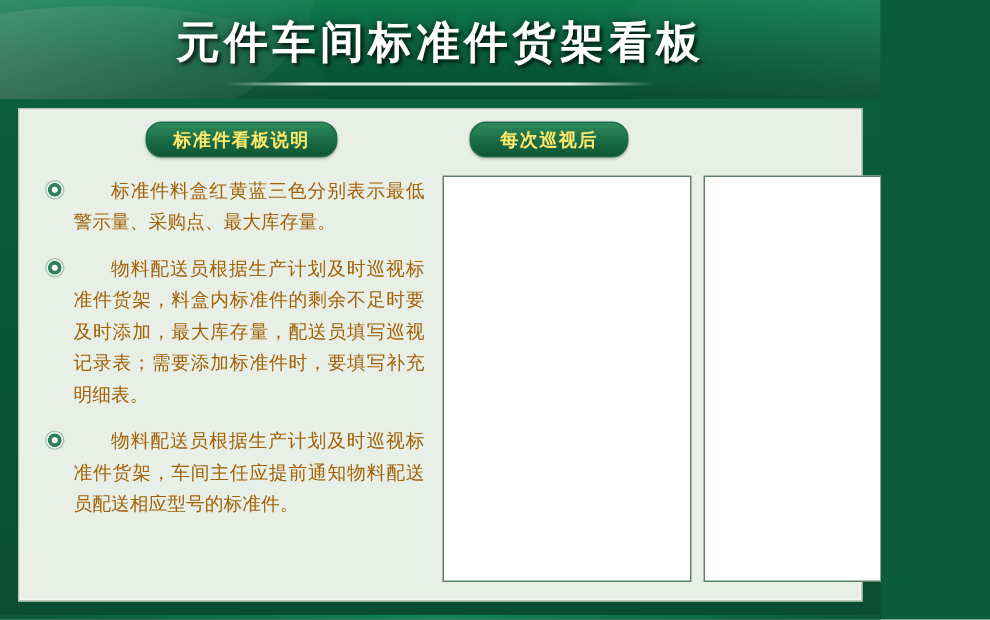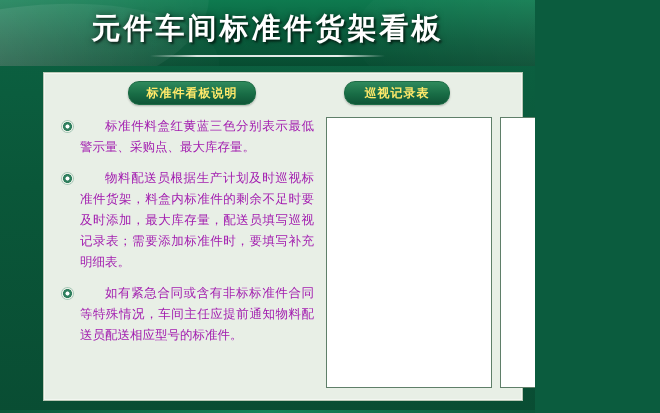--- a/index.html
+++ b/index.html
@@ -8,21 +8,21 @@
   }
   body {
     width: 660px;
     height: 413px;
     overflow: hidden;
     font-family: "Liberation Sans", sans-serif;
     background: #0b5c3e;
   }
   .board {
     position: relative;
-    width: 535px;
+    width: 587px;
     height: 413px;
     box-sizing: border-box;
     background: linear-gradient(180deg, #0c6343 0%, #0a5739 45%, #094d33 100%);
     overflow: hidden;
   }
   
   .header {
     position: relative;
     height: 66px;
     background: linear-gradient(180deg, #0e7a4f 0%, #0a5c3c 60%, #074c31 100%);
@@ -81,21 +81,20 @@
 
   .panel {
     position: absolute;
     left: 12px;
     top: 72px;
     right: 12px;
     bottom: 12px;
     background: #e8efe6;
     border: 1px solid #b9c8b6;
     box-shadow: inset 0 0 0 1px #f3f7f1;
-    margin-left: 31px;
   }
 
   .badges {
     position: absolute;
     left: 0;
     right: 0;
     top: 8px;
     height: 26px;
   }
   .badge {
@@ -135,24 +134,24 @@
     flex: 0 0 auto;
     width: 11px;
     height: 11px;
     margin-top: 4px;
     margin-right: 7px;
     border-radius: 50%;
     background: radial-gradient(circle at 50% 50%, #ffffff 0 22%, #2f7f5e 30% 55%, #e8efe6 60% 72%, #2f7f5e 78% 100%);
     box-shadow: 0 0 0 1px rgba(47,127,94,0.35);
   }
   .bullet-text {
-    font-family: Liberation Mono, monospace;
+    font-family: Liberation Serif, serif;
     font-size: 12.5px;
     line-height: 21px;
-    color: #a21caf;
+    color: #a16207;
     text-indent: 25px;
     text-align: justify;
   }
 
   .form-box {
     position: absolute;
     top: 44px;
     bottom: 12px;
     background: #ffffff;
     border: 1px solid #5f7f69;
@@ -177,38 +176,38 @@
     <div class="swoosh2"></div>
     <div class="swoosh3"></div>
     <div class="title">元件车间标准件货架看板</div>
     <div class="title-underline"></div>
   </div>
 
   <div class="panel">
 
     <div class="badges">
       <div class="badge b1">标准件看板说明</div>
-      <div class="badge b2">巡视记录表</div>
+      <div class="badge b2">每次巡视后</div>
     </div>
 
     <div class="content-text">
 
       <div class="bullet-row">
         <span class="bullet-icon"></span>
         <span class="bullet-text">标准件料盒红黄蓝三色分别表示最低警示量、采购点、最大库存量。</span>
       </div>
 
       <div class="bullet-row">
         <span class="bullet-icon"></span>
         <span class="bullet-text">物料配送员根据生产计划及时巡视标准件货架，料盒内标准件的剩余不足时要及时添加，最大库存量，配送员填写巡视记录表；需要添加标准件时，要填写补充明细表。</span>
       </div>
 
       <div class="bullet-row">
         <span class="bullet-icon"></span>
-        <span class="bullet-text">如有紧急合同或含有非标标准件合同等特殊情况，车间主任应提前通知物料配送员配送相应型号的标准件。</span>
+        <span class="bullet-text">物料配送员根据生产计划及时巡视标准件货架，车间主任应提前通知物料配送员配送相应型号的标准件。</span>
       </div>
 
     </div>
 
     <div class="form-box left"></div>
     <div class="form-box right"></div>
 
   </div>
 
   <div class="footer-line"></div>

